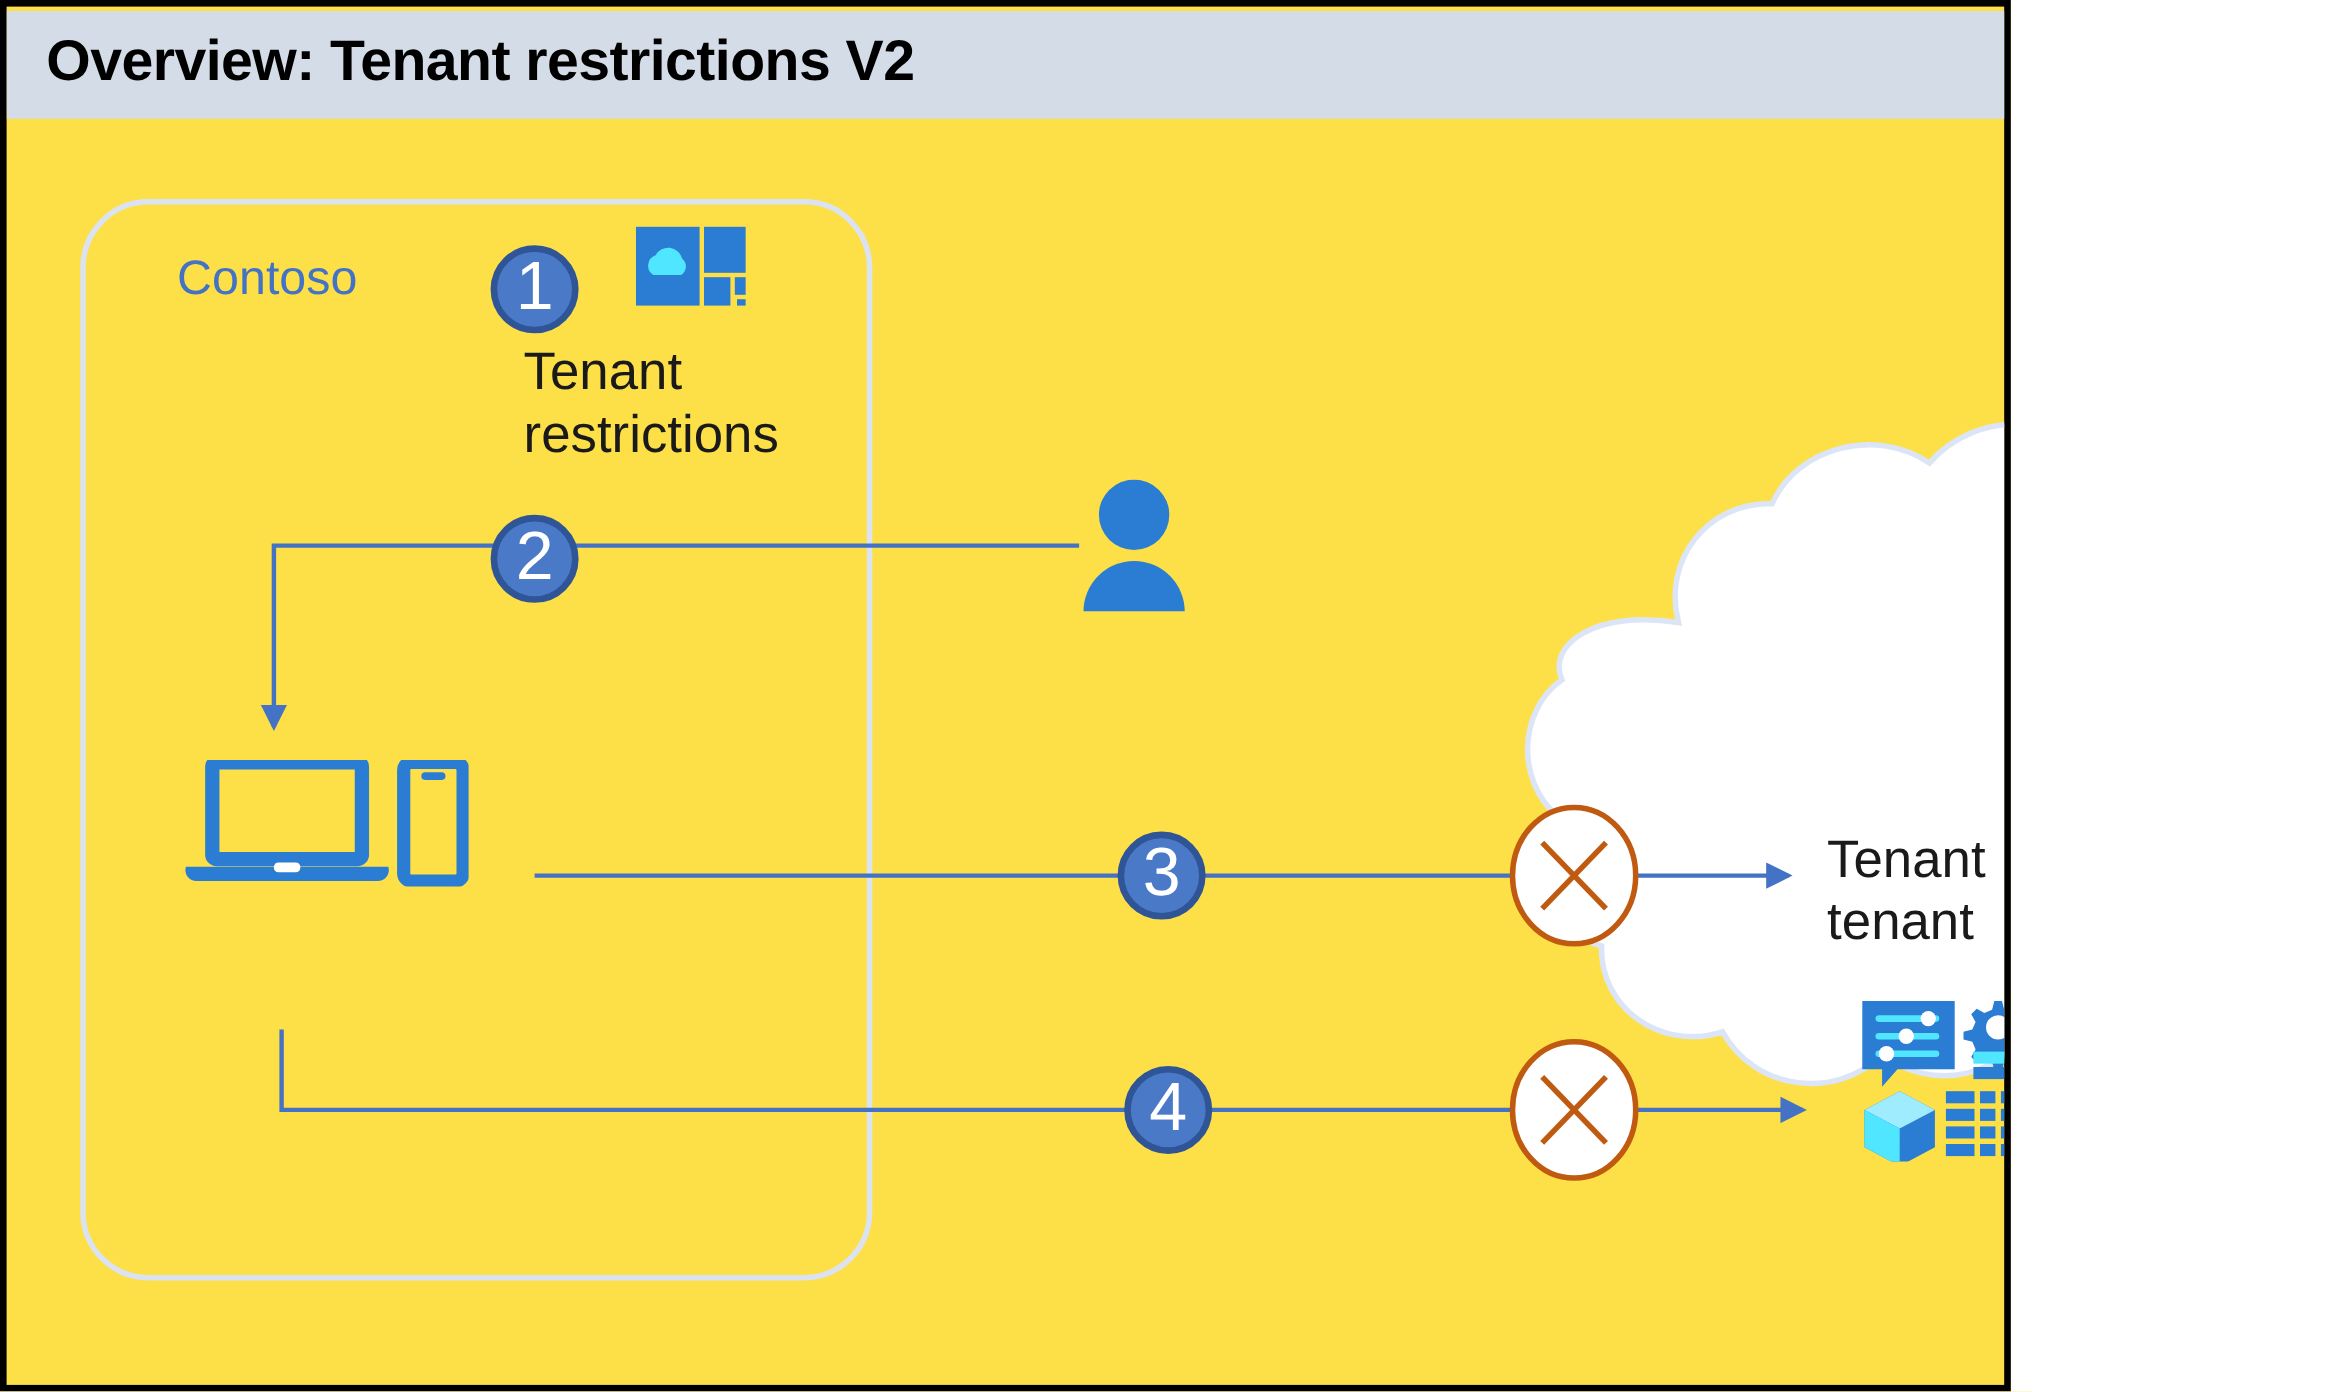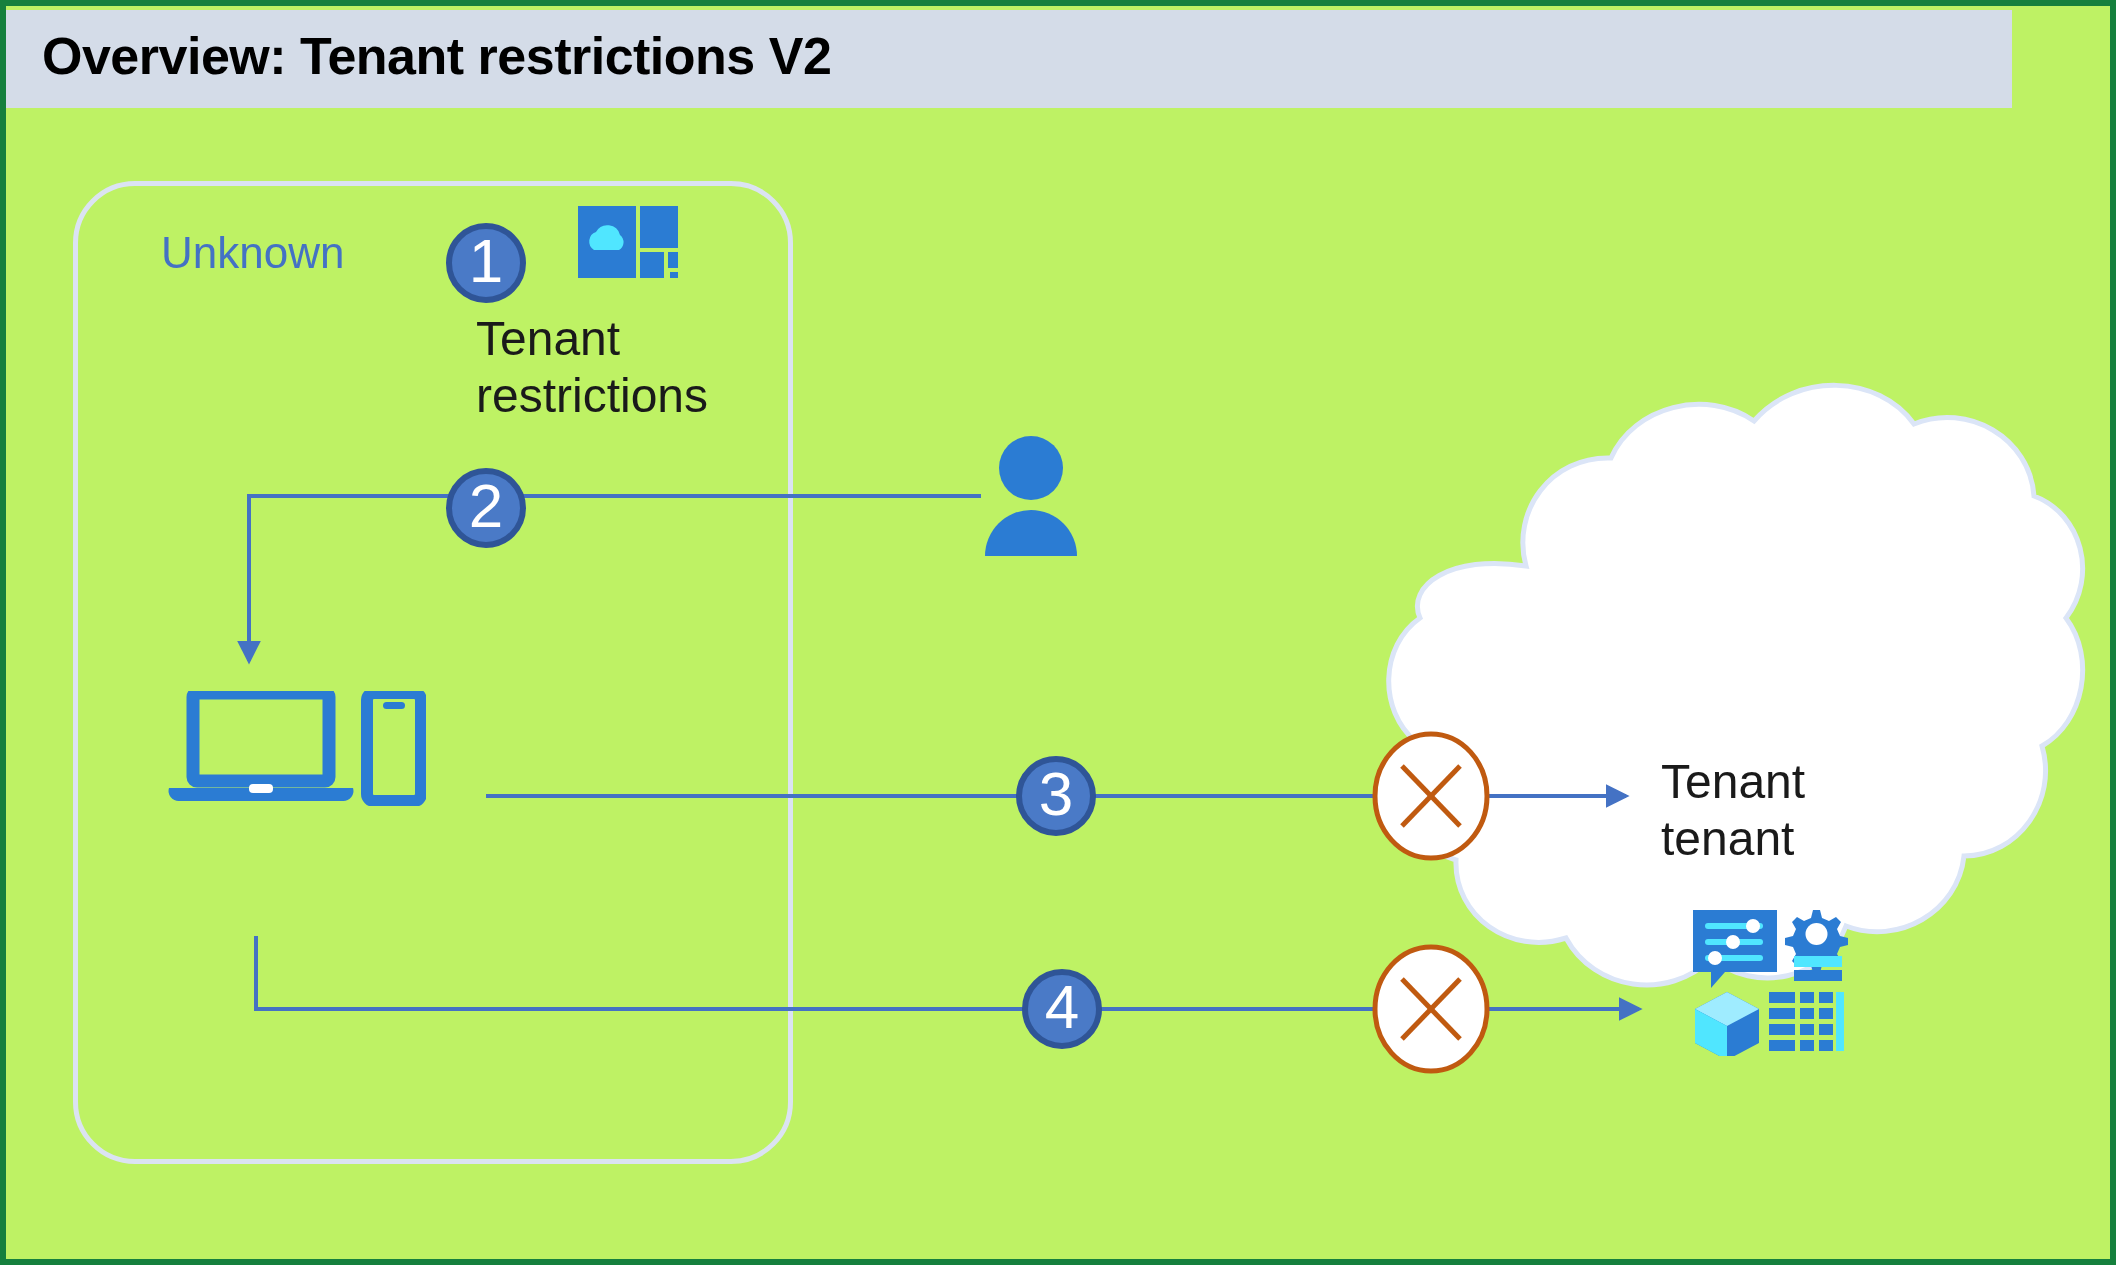--- a/index.html
+++ b/index.html
@@ -5,25 +5,25 @@
   html, body {
     margin: 0;
     padding: 0;
     background: #ffffff;
   }
   body {
     font-family: "Liberation Sans", sans-serif;
   }
   #page {
     position: relative;
-    width: 2116px;
+    width: 1828px;
     height: 1265px;
-    background: #bef264;
+    background: #fde047;
     box-sizing: border-box;
-    border: 6px solid #15803d;
+    border: 6px solid #000000;
     overflow: hidden;
   }
   #header-bar {
     position: absolute;
     left: 0px;
     top: 4px;
     width: 2006px;
     height: 98px;
     background: #d4dce8;
   }
@@ -111,21 +111,21 @@
 </style>
 </head>
 <body>
 
 <div id="page">
 
   <div id="header-bar"></div>
   <div id="page-title">Overview: Tenant restrictions V2</div>
 
   <div id="contoso-box"></div>
-  <div id="contoso-label">Unknown</div>
+  <div id="contoso-label">Contoso</div>
 
   <svg id="connectors" viewBox="0 0 2116 1265" xmlns="http://www.w3.org/2000/svg">
 
     <defs>
       <marker id="arrow-right" viewBox="0 0 10 10" refX="8.5" refY="5" markerWidth="6" markerHeight="6" orient="auto-start-reverse">
         <path d="M 0 0 L 10 5 L 0 10 z" fill="#4472c4"></path>
       </marker>
       <marker id="arrow-down" viewBox="0 0 10 10" refX="8.5" refY="5" markerWidth="6" markerHeight="6" orient="auto-start-reverse">
         <path d="M 0 0 L 10 5 L 0 10 z" fill="#4472c4"></path>
       </marker>

